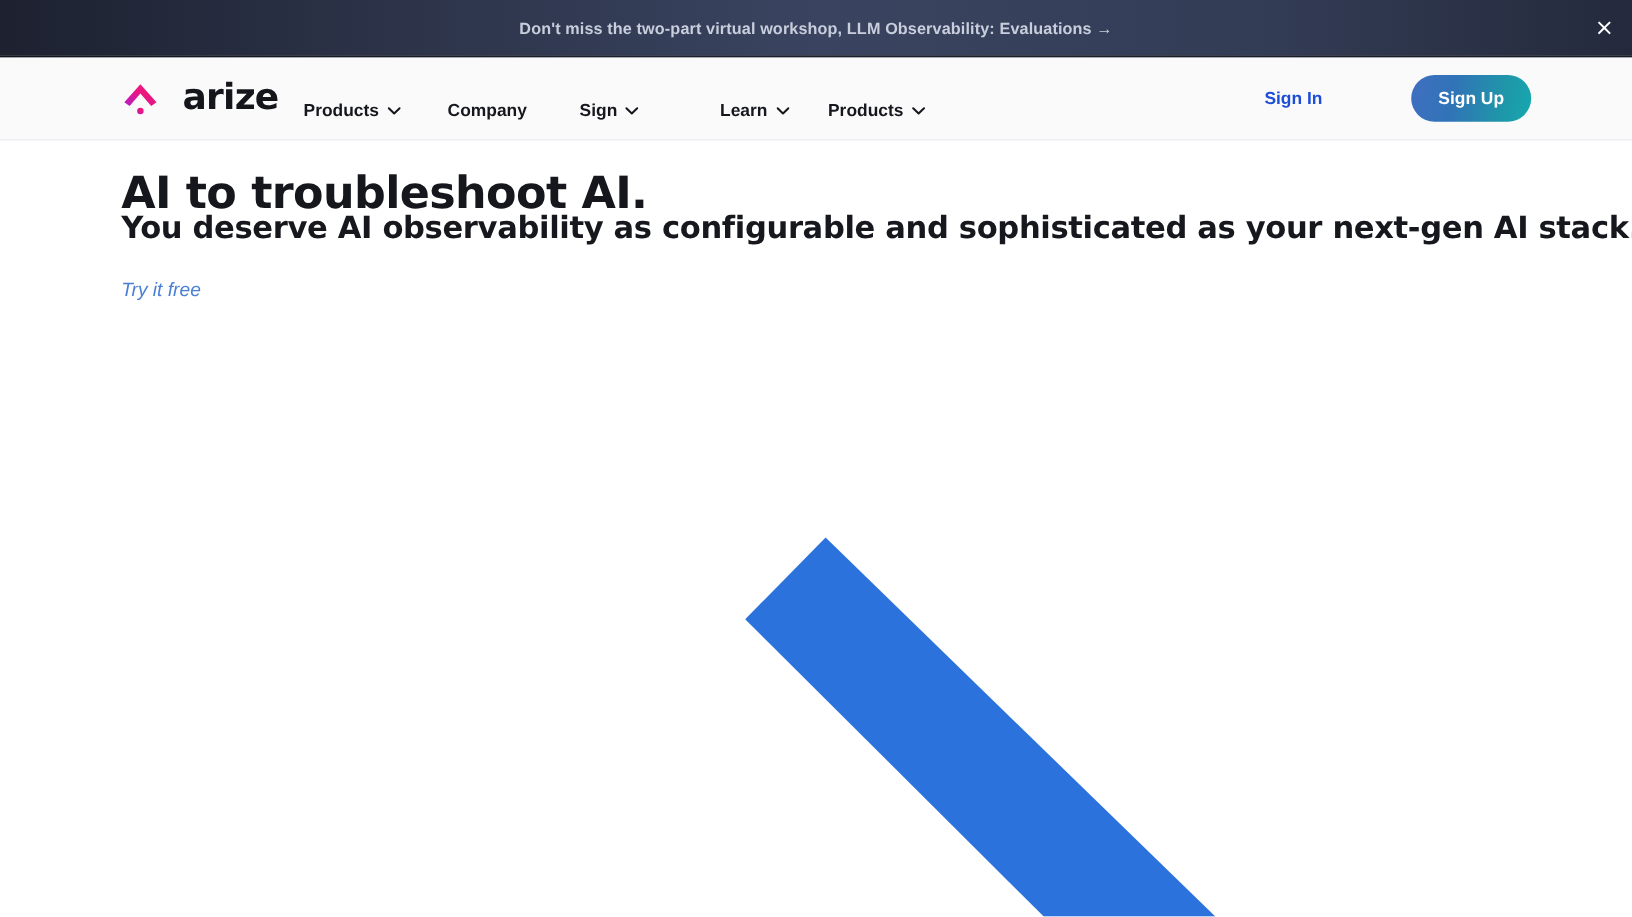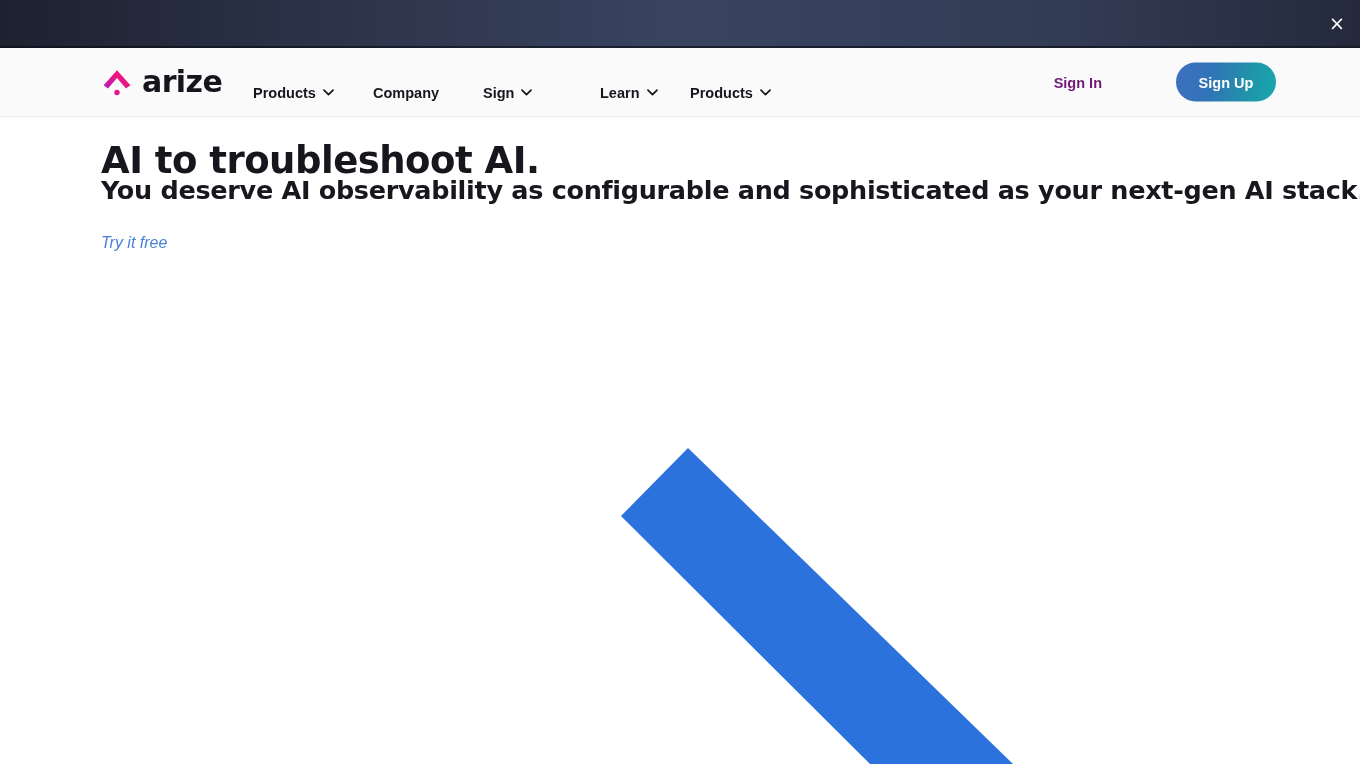--- a/index.html
+++ b/index.html
@@ -30,40 +30,40 @@
   .banner-sep { position:absolute; left:0; top:46px; width:1360px; height:2px;
     background:linear-gradient(90deg,#10131d 0%, #1b2030 40%, #171b28 100%); }
 
   
   .header {
     position:absolute; left:0; top:48px; width:1360px; height:69px;
     background:#fafafb; border-bottom:1px solid #ececef;
     display:flex; align-items:center;
   }
   .logo-wrap { position:absolute; left:101px; top:50%; transform:translateY(-50%);
-    display:flex; align-items:flex-start; gap:9px; cursor:pointer; }
+    display:flex; align-items:flex-start; gap:19px; cursor:pointer; }
   .logo-mark { width:32px; height:30px; display:block; }
   .logo-word { font-size:30px; font-weight:700; color:#14161c; letter-spacing:-.6px;
     font-family:"DejaVu Sans", sans-serif; line-height:1; }
 
   .nav { position:absolute; left:253px; top:0; height:89px; display:flex; align-items:center; }
   .nav-item {
     display:flex; align-items:center; gap:7px; cursor:pointer;
     font-size:14.5px; font-weight:700; color:#15171d; padding:0 0;
     margin-right:0;
   }
   .nav-slot { width:120px; display:flex; align-items:center; }
   .nav-slot.w-pricing { width:110px; }
   .nav-slot.w-docs { width:117px; }
   .nav-slot.w-learn { width:90px; }
   .chev { display:block; width:11px; height:7px; }
 
   .header-right { position:absolute; right:84px; top:50%; transform:translateY(-50%);
     display:flex; align-items:center; gap:74px; }
-  .signin { font-size:14.5px; font-weight:700; color:#701a75; cursor:pointer; white-space:nowrap; }
+  .signin { font-size:14.5px; font-weight:700; color:#1d4ed8; cursor:pointer; white-space:nowrap; }
   .signup {
     display:inline-flex; align-items:center; justify-content:center;
     width:100px; height:39px; border-radius:22px;
     background:linear-gradient(100deg,#3f6fc0 0%, #3173b7 35%, #1f96a9 75%, #16a8ae 100%);
     color:#ffffff; font-size:14.5px; font-weight:700; cursor:pointer;
     border:none; font-family:"Liberation Sans", sans-serif;
   }
 
   
   .hero { position:absolute; left:0; top:117px; width:1360px; }
@@ -86,20 +86,21 @@
   
   .deco { position:absolute; left:0; top:0; width:1360px; height:764px;
     pointer-events:none; }
 </style>
 </head>
 <body>
 
 <div id="page">
 
   <div class="banner">
+    <span class="banner-text">Don't miss the two-part virtual workshop, LLM Observability: Evaluations →</span>
     <span class="banner-close">×</span>
   </div>
   <div class="banner-sep"></div>
 
   <div class="header">
 
     <div class="logo-wrap">
       <span>
         <svg class="logo-mark" viewBox="0 0 32 30" xmlns="http://www.w3.org/2000/svg">
           <defs>

